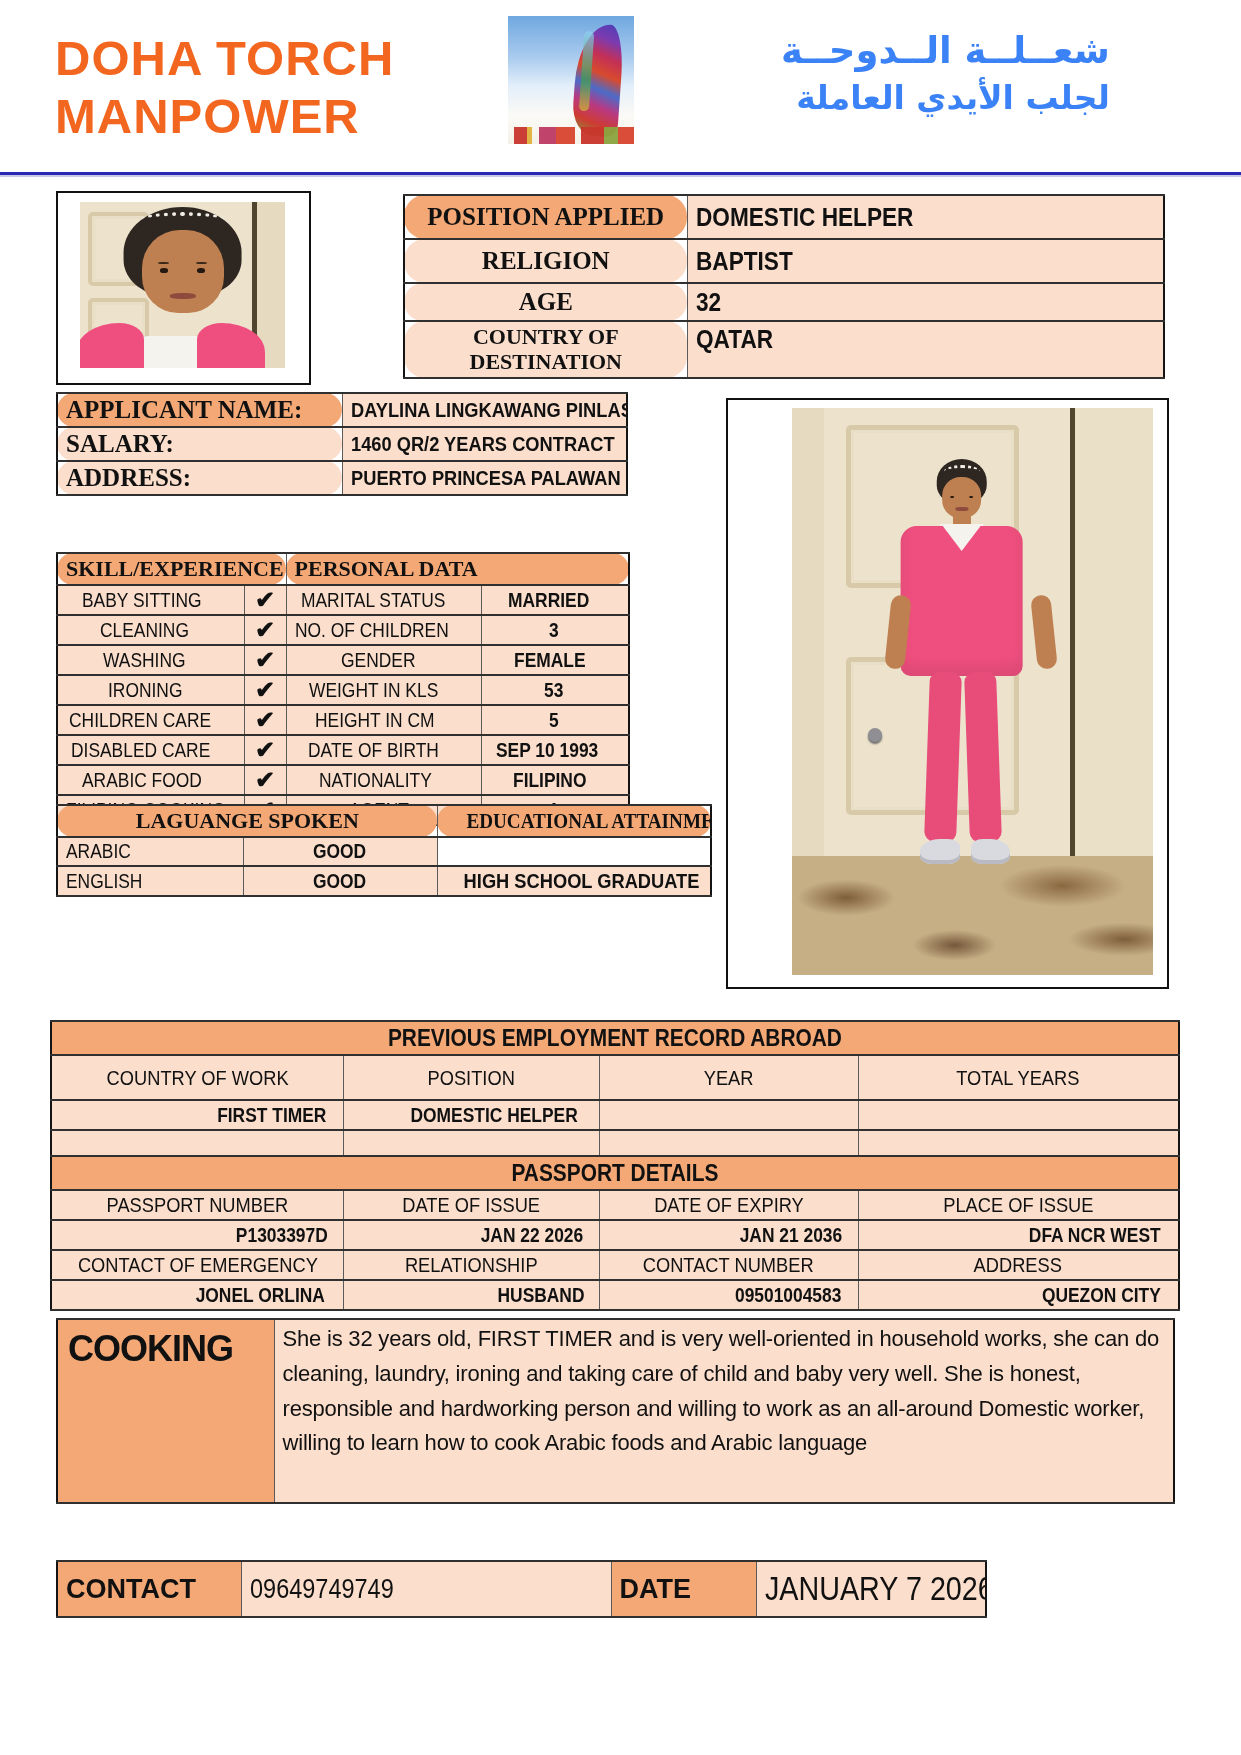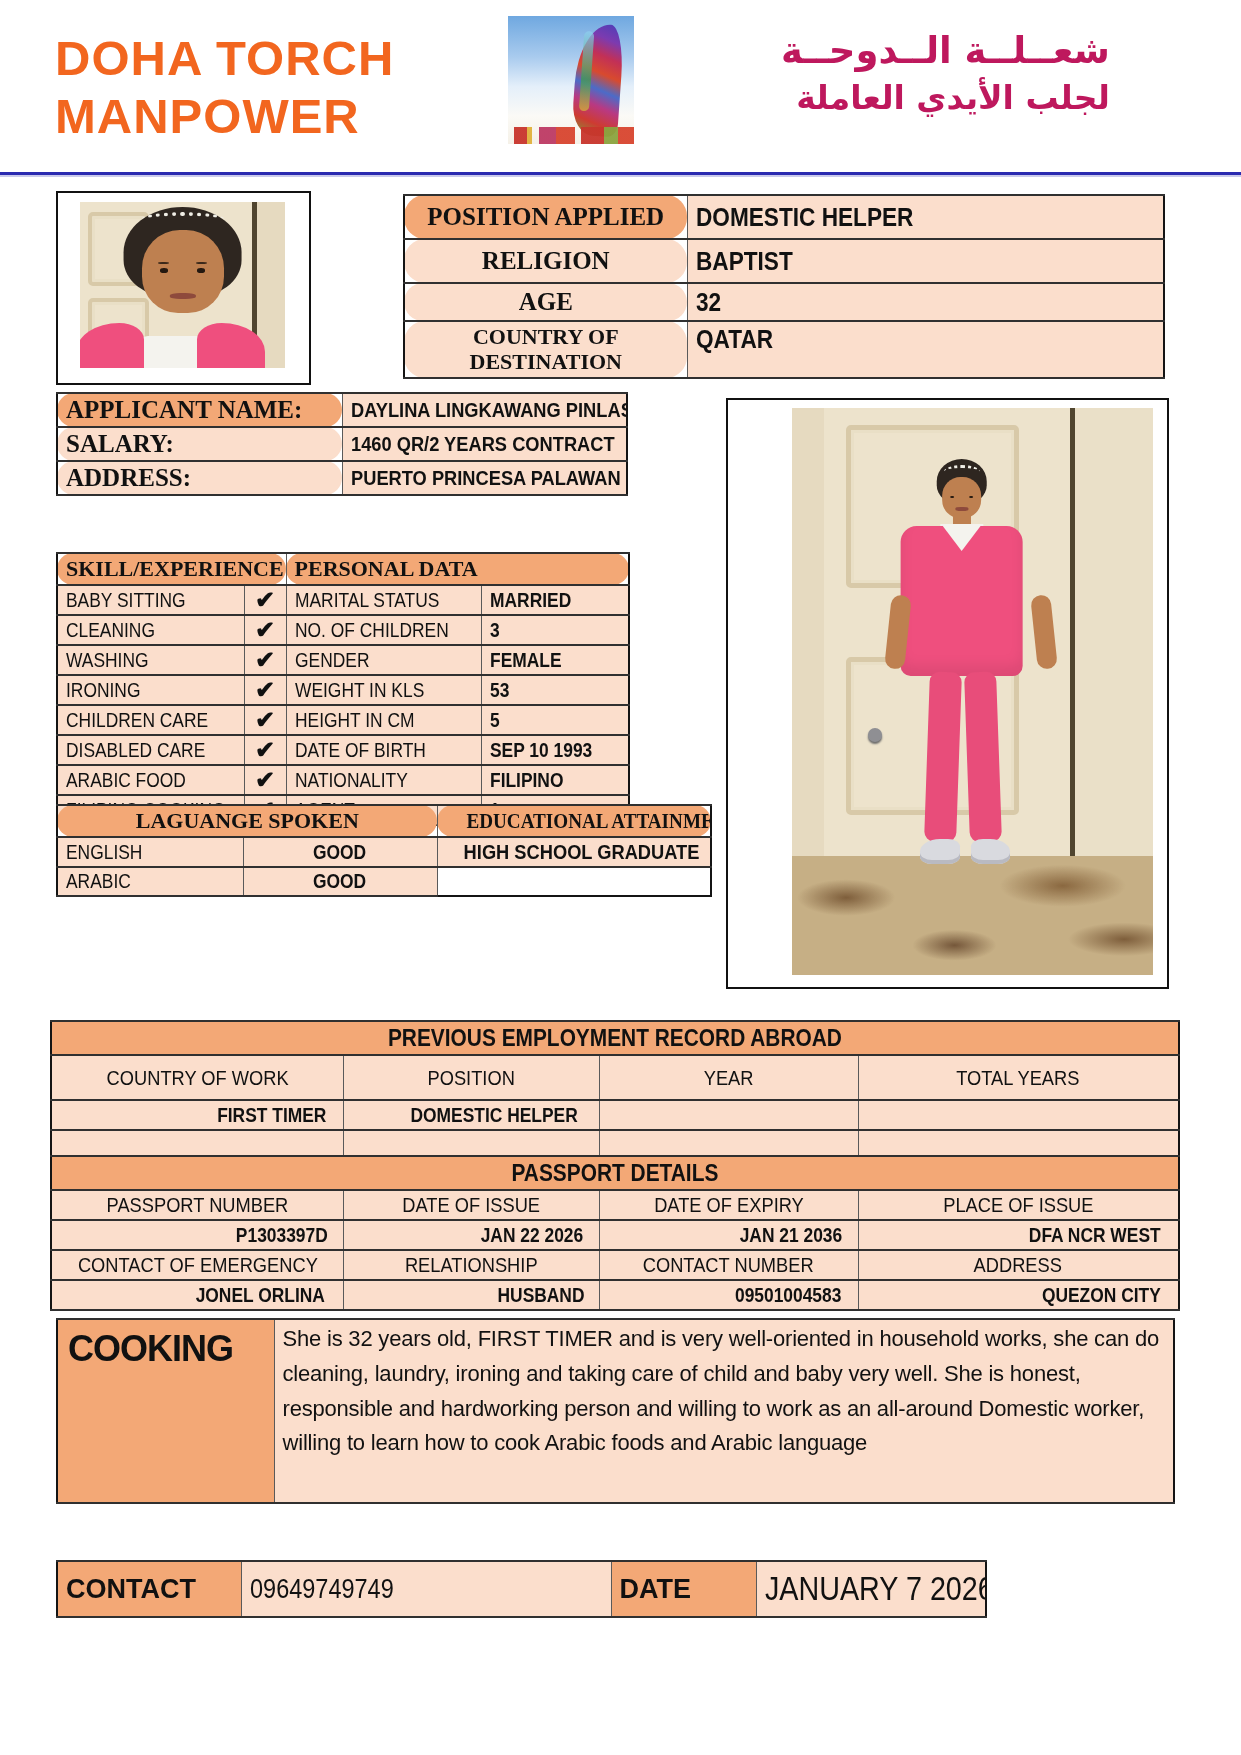--- a/index.html
+++ b/index.html
@@ -3,21 +3,21 @@
 <meta charset="utf-8">
 <style>
   html,body{margin:0;padding:0;background:#ffffff;}
   .page{position:relative;width:1241px;height:1755px;background:#fff;overflow:hidden;
         font-family:"Liberation Sans",sans-serif;color:#111;}
 
   
   .brand{position:absolute;left:55px;top:30px;font-size:49px;line-height:1.18;font-weight:800;
          letter-spacing:1px;color:#F2661F;font-family:"Liberation Sans",sans-serif;}
   .arabic{position:absolute;left:640px;top:26px;width:470px;text-align:right;direction:rtl;
-          color:#be185d;font-family:"DejaVu Sans",sans-serif;font-weight:700;}
+          color:#3b82f6;font-family:"DejaVu Sans",sans-serif;font-weight:700;}
   .arabic .l1{font-size:37px;line-height:1.35;}
   .arabic .l2{font-size:33px;line-height:1.35;}
   .rule{position:absolute;left:0;top:172px;width:1241px;height:3px;background:#2A2AB0;
         box-shadow:0 2px 0 rgba(42,42,176,.25);}
 
   
   .logo{position:absolute;left:508px;top:16px;width:126px;height:128px;overflow:hidden;
         background:linear-gradient(180deg,#6FA8E0 0%,#A9CBEE 32%,#E4EFFA 55%,#FBFAF6 78%,#F5F1E8 100%);}
   .tower{position:absolute;right:13px;top:8px;width:46px;height:112px;transform:rotate(4deg);
          background:linear-gradient(200deg,#4A3FB8 0%,#7C3BB0 16%,#C23057 30%,#D84A2E 44%,#4C6BC8 57%,#B93982 70%,#CE3B31 84%,#7A9E3A 100%);
@@ -41,21 +41,21 @@
   .cx{display:inline-block;transform:scaleX(.87);transform-origin:0 50%;white-space:nowrap;}
   .cxc{display:inline-block;transform:scaleX(.87);transform-origin:50% 50%;white-space:nowrap;}
 
   
   .pos-label{font-size:25px;text-align:center;}
   .pos-val{font-size:26px;}
   
   .app-label{font-size:25px;}
   .app-val{font-size:21px;}
   
-  .sk{font-size:20px;}
+  .sk{font-size:20px;text-align:center;}
   .sk-hdr{font-size:22px;}
   .check{font-size:24px;font-weight:700;text-align:center;line-height:1;}
   
   .lg{font-size:20px;}
   
   .emp-title{font-size:24px;font-weight:700;text-align:center;}
   .emp-colh{font-size:21px;text-align:center;}
   .emp-val{font-size:20px;font-weight:700;text-align:right;}
   
   .rem-label{font-size:36px;font-weight:800;letter-spacing:-1px;}
@@ -280,27 +280,27 @@
         <col style="width:186px">
         <col style="width:194px">
         <col style="width:274px">
       </colgroup>
     <tbody>
         <tr style="height:28px">
       <td colspan="2" class="orange serifb sk-hdr ctr">LAGUANGE SPOKEN</td>
       <td class="orange serifb sk-hdr ctr"><span class="cxc">EDUCATIONAL ATTAINMENT</span></td>
     </tr>
     <tr style="height:28px">
+      <td class="peach lg"><span class="cx">ARABIC</span></td>
+      <td class="peach lg b ctr"><span class="cxc">GOOD</span></td>
+    </tr>
+    <tr style="height:28px">
       <td class="peach lg"><span class="cx">ENGLISH</span></td>
       <td class="peach lg b ctr"><span class="cxc">GOOD</span></td>
       <td class="peach b ctr" style="font-size:21px;"><span class="cxc">HIGH SCHOOL GRADUATE</span></td>
-    </tr>
-    <tr style="height:28px">
-      <td class="peach lg"><span class="cx">ARABIC</span></td>
-      <td class="peach lg b ctr"><span class="cxc">GOOD</span></td>
     </tr>
   </tbody>
     </table>
 
   <table class="tbl" style="left:50px;top:1020px;width:1128px;">
     <colgroup>
         <col style="width:292px">
         <col style="width:256px">
         <col style="width:259px">
         <col style="width:321px">

